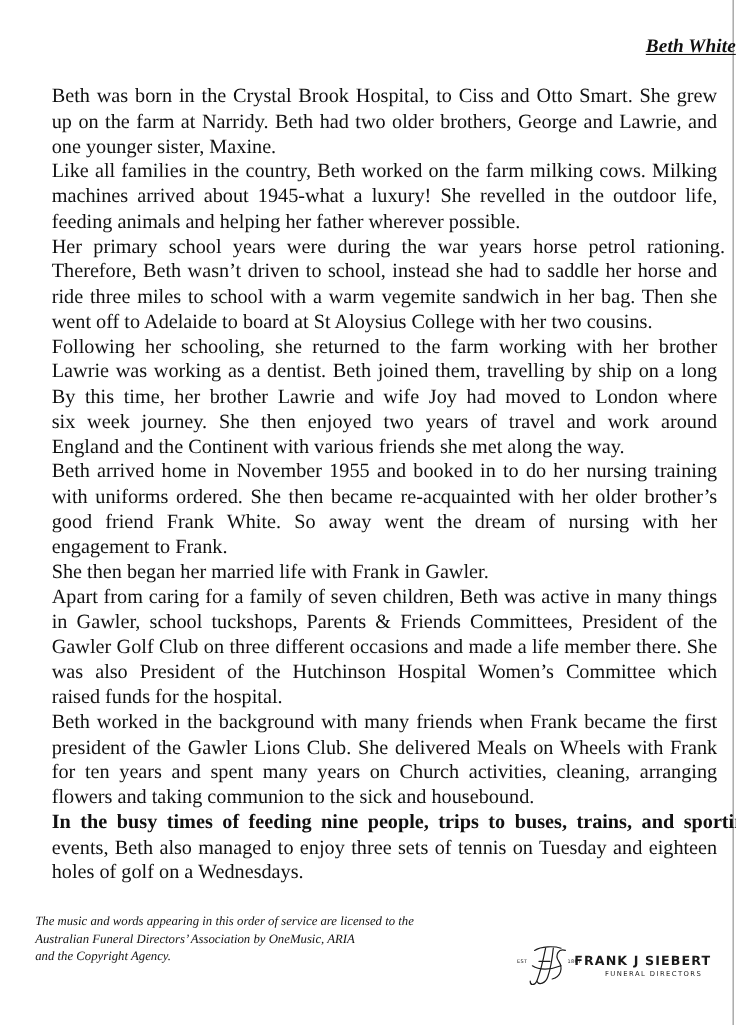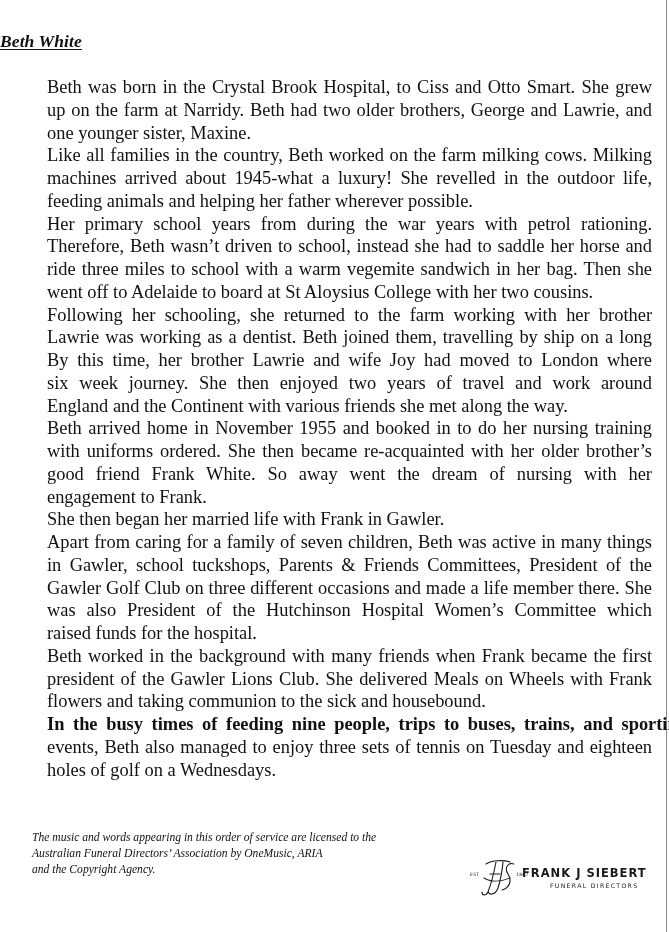--- a/index.html
+++ b/index.html
@@ -21,21 +21,21 @@
       right: 2px;
       width: 1px;
       height: 932px;
       background: #8a8a8a;
     }
     .title {
       position: absolute;
       top: 31px;
       left: 0;
       width: 669px;
-      text-align: left;
+      text-align: right;
       font-size: 17.5px;
       font-weight: bold;
       font-style: italic;
       text-decoration: underline;
       text-underline-offset: 2px;
       text-decoration-thickness: 1px;
       letter-spacing: 0.1px;
     }
     .body-text {
       position: absolute;
@@ -138,21 +138,21 @@
     <span class="line" style="display: block; word-spacing: 1.61942px;">Beth was born in the Crystal Brook Hospital, to Ciss and Otto Smart. She grew</span>
     <span class="line" style="display: block; word-spacing: 1.18021px;">up on the farm at Narridy.  Beth had two older brothers, George and Lawrie, and</span>
     <span class="line last">one younger sister, Maxine.</span>
   </div>
   <div class="para">
     <span class="line" style="display: block; word-spacing: 0.94308px;">Like all families in the country, Beth worked on the farm milking cows.  Milking</span>
     <span class="line" style="display: block; word-spacing: 3.43229px;">machines arrived about 1945-what a luxury!  She revelled in the outdoor life,</span>
     <span class="line last">feeding animals and helping her father wherever possible.</span>
   </div>
   <div class="para">
-    <span class="line" style="display: block; word-spacing: 5.6946px;">Her primary school years from during the war years with petrol rationing.</span>
+    <span class="line" style="display: block; word-spacing: 5.6946px;">Her primary school years were during the war years horse petrol rationing.</span>
     <span class="line" style="display: block; word-spacing: 1.26803px;">Therefore, Beth wasn’t driven to school, instead she had to saddle her horse and</span>
     <span class="line" style="display: block; word-spacing: 1.50729px;">ride three miles to school with a warm vegemite sandwich in her bag.  Then she</span>
     <span class="line last">went off to Adelaide to board at St Aloysius College with her two cousins.</span>
   </div>
   <div class="para">
     <span class="line" style="display: block; word-spacing: 4.66903px;">Following her schooling, she returned to the farm working with her brother</span>
   </div>
   <div class="para">
     <span class="line" style="display: block; word-spacing: 1.47768px;">Lawrie was working as a dentist. Beth joined them, travelling by ship on a long</span>
     <span class="line" style="display: block; word-spacing: 4.10938px;">By this time, her brother Lawrie and wife Joy had moved to London where</span>
@@ -171,20 +171,21 @@
   <div class="para">
     <span class="line" style="display: block; word-spacing: 0.716518px;">Apart from caring for a family of seven children, Beth was active in many things</span>
     <span class="line" style="display: block; word-spacing: 3.72344px;">in Gawler, school tuckshops, Parents &amp; Friends Committees, President of the</span>
     <span class="line" style="display: block; word-spacing: 0.289663px;">Gawler Golf Club on three different occasions and made a life member there. She</span>
     <span class="line" style="display: block; word-spacing: 6.30035px;">was also President of the Hutchinson Hospital Women’s Committee which</span>
     <span class="line last">raised funds for the hospital.</span>
   </div>
   <div class="para">
     <span class="line" style="display: block; word-spacing: 1.72786px;">Beth worked in the background with many friends when Frank became the first</span>
     <span class="line" style="display: block; word-spacing: 1.42308px;">president of the Gawler Lions Club.  She delivered Meals on Wheels with Frank</span>
+    <span class="line" style="display: block; word-spacing: 4.16335px;">for ten years and spent many years on Church activities, cleaning, arranging</span>
     <span class="line last">flowers and taking communion to the sick and housebound.</span>
   </div>
   <div class="para">
     <span class="line" style="display: block; word-spacing: 4.02644px; font-weight: bold;">In the busy times of feeding nine people, trips to buses, trains, and sporting</span>
     <span class="line" style="display: block; word-spacing: 1.19952px;">events, Beth also managed to enjoy three sets of tennis on Tuesday and eighteen</span>
     <span class="line last">holes of golf on a Wednesdays.</span>
   </div>
 </div>
 
 <div class="footer-note">

